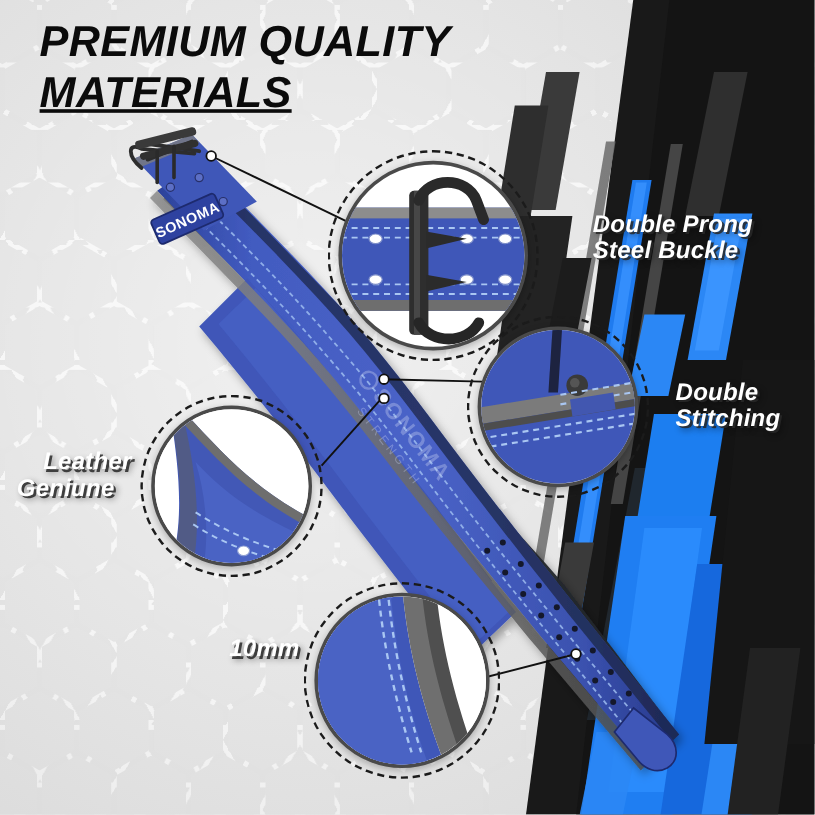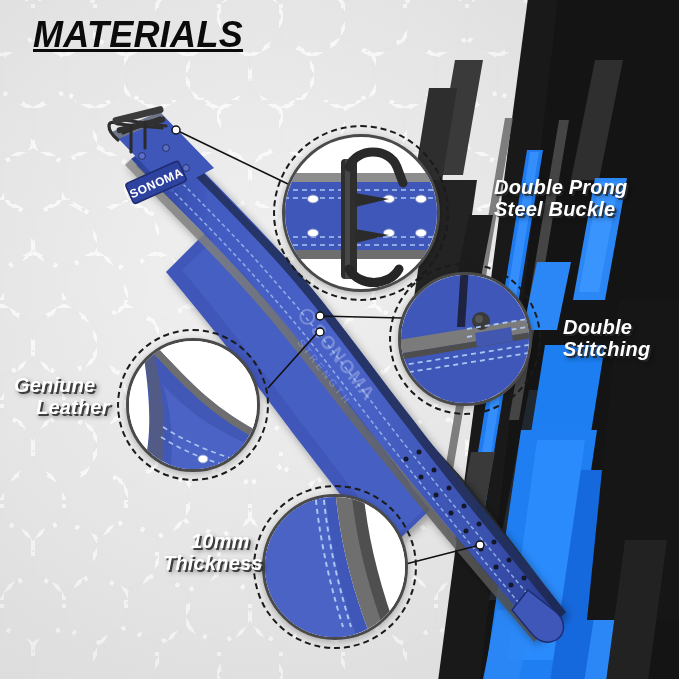--- a/index.html
+++ b/index.html
@@ -514,36 +514,36 @@
 
         <g stroke="#a9c6f2" stroke-width="2" stroke-dasharray="5 4" fill="none">
           <path d="M50,-6 C 54,36 62,78 78,130"></path>
           <path d="M58,-6 C 62,36 70,78 86,130"></path>
         </g>
       </svg>
     </div>
   </div>
 
   <div class="title">
+    <span class="l1">PREMIUM QUALITY</span>
     <span class="l2">MATERIALS</span>
   </div>
 
   <div class="flabel" style="left:455px;top:176px;width:220px;margin-left:39px;">
     <span>Double Prong</span>
     <span>Steel Buckle</span>
   </div>
 
   <div class="flabel" style="left:563px;top:316px;width:150px;">
     <span>Double</span>
     <span>Stitching</span>
   </div>
 
   <div class="flabel" style="left:14px;top:374px;width:170px;">
+    <span style="margin-left:22px;">Leather</span>
     <span>Geniune</span>
-    <span style="margin-left:22px;">Leather</span>
   </div>
 
   <div class="flabel" style="left:163px;top:530px;width:180px;">
     <span style="margin-left:28px;">10mm</span>
-    <span>Thickness</span>
   </div>
 
 </div>
 
 </body></html>

